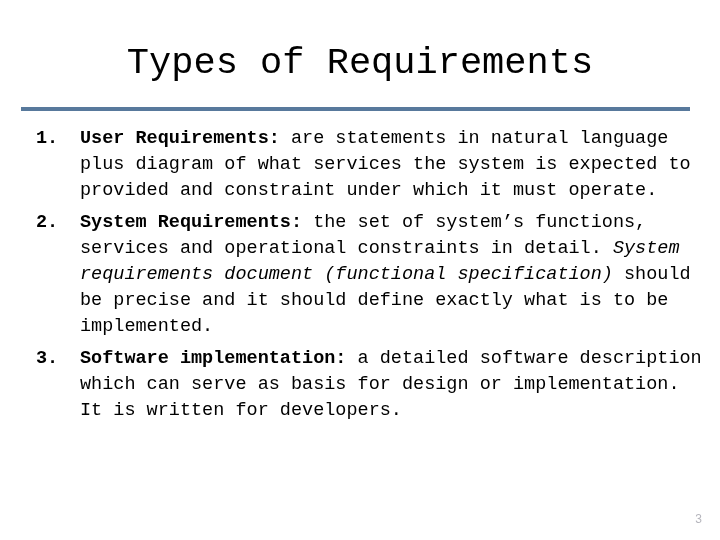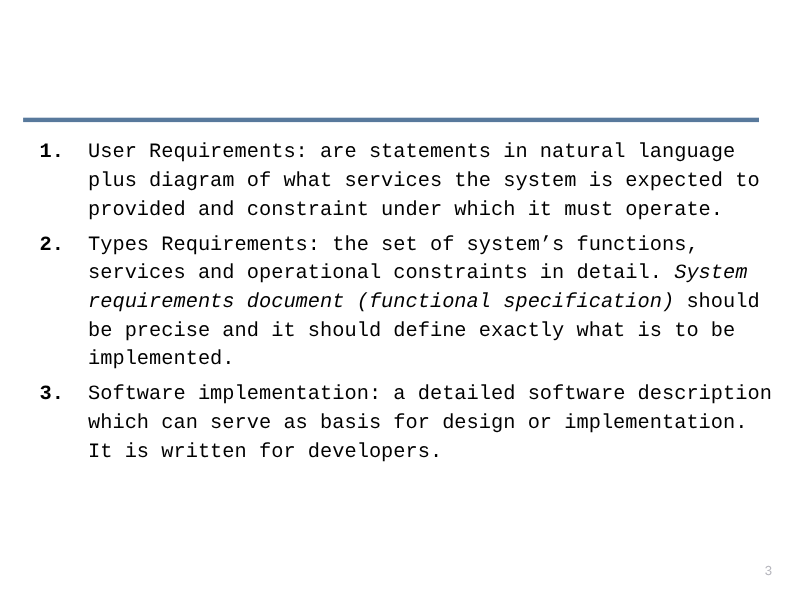--- a/index.html
+++ b/index.html
@@ -71,21 +71,21 @@
     position: absolute;
     left: 0;
     top: 0;
     font-weight: bold;
     font-size: 18.5px;
     line-height: 26px;
     color: #000000;
   }
 
   .run-bold {
-    font-weight: normal;
+    font-weight: bold;
   }
   .run-italic {
     font-style: italic;
   }
   .run-normal {
     font-weight: normal;
     font-style: normal;
     margin-top: 32px;
   }
 
@@ -98,33 +98,34 @@
     font-size: 12px;
     color: #b6b6bd;
     line-height: 14px;
   }
 </style>
 </head>
 <body>
 
 <div class="slide">
 
+  <div class="slide-title">Types of Requirements</div>
 
   <div class="title-rule"></div>
 
   <div class="body-list">
 
     <div class="list-item">
       <span class="list-marker">1.</span>
       <span class="run-bold">User Requirements:</span><span class="run-normal"> are statements in natural language plus diagram of what services the system is expected to provided and constraint under which it must operate.</span>
     </div>
 
     <div class="list-item">
       <span class="list-marker">2.</span>
-      <span class="run-bold">Types Requirements:</span><span class="run-normal"> the set of system’s functions, services and operational constraints in detail. </span><span class="run-italic">System requirements document (functional specification)</span><span class="run-normal"> should be precise and it should define exactly what is to be implemented.</span>
+      <span class="run-bold">System Requirements:</span><span class="run-normal"> the set of system’s functions, services and operational constraints in detail. </span><span class="run-italic">System requirements document (functional specification)</span><span class="run-normal"> should be precise and it should define exactly what is to be implemented.</span>
     </div>
 
     <div class="list-item">
       <span class="list-marker">3.</span>
       <span class="run-bold">Software implementation:</span><span class="run-normal"> a detailed software description which can serve as basis for design or implementation. It is written for developers.</span>
     </div>
 
   </div>
 
   <div class="page-number">3</div>

